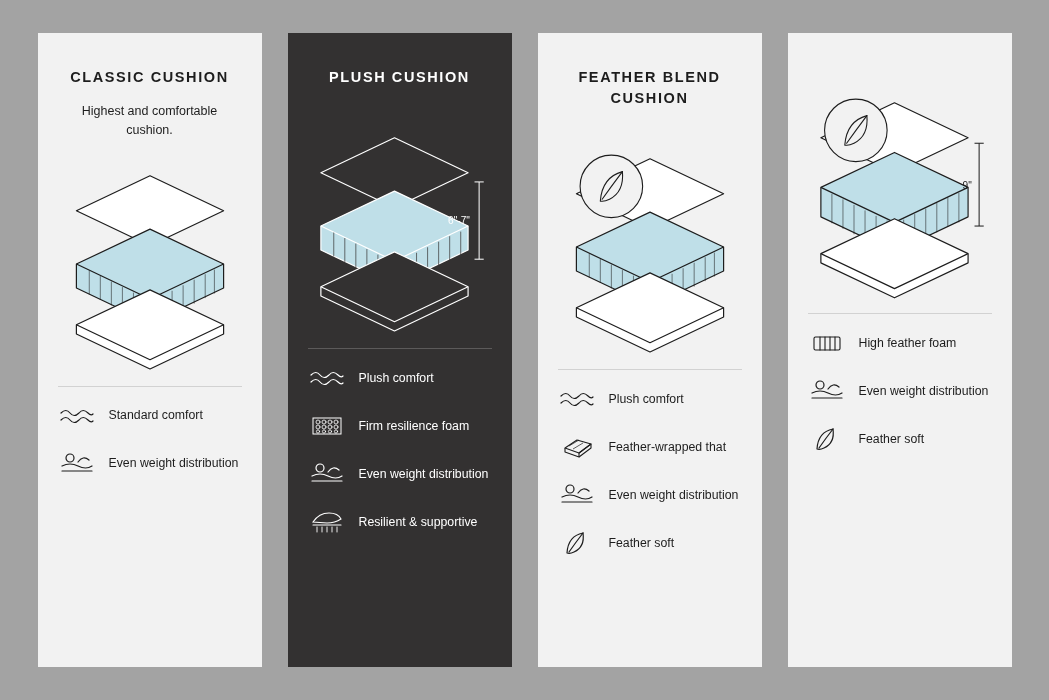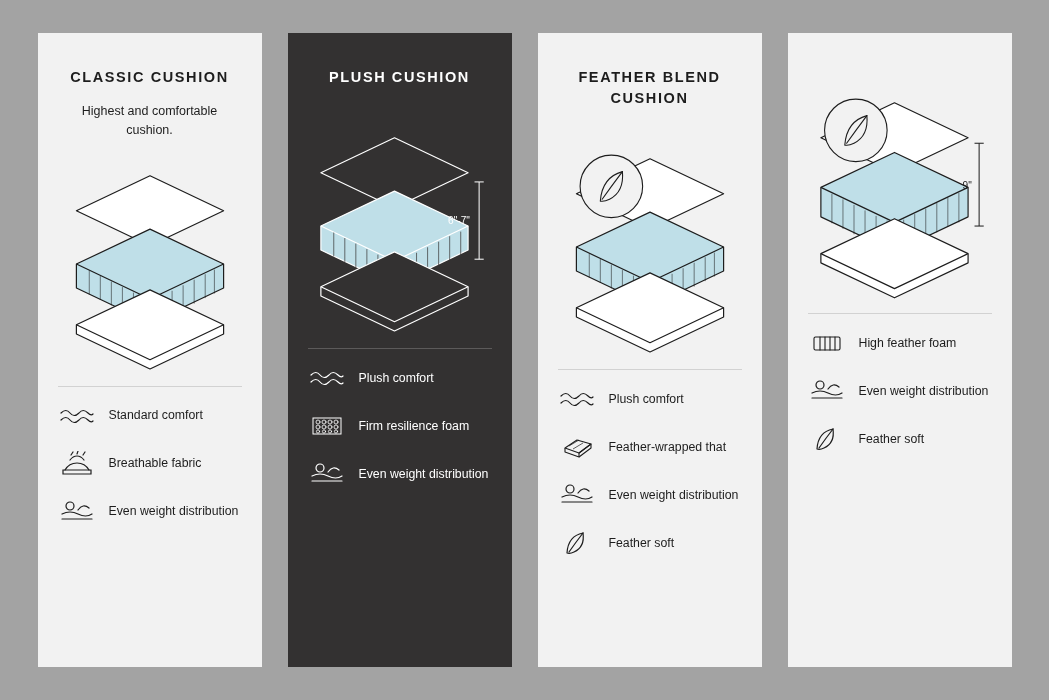--- a/index.html
+++ b/index.html
@@ -146,31 +146,20 @@
 
     <div class="features">
       <div class="feature">
         <span class="ficon">
           <svg width="36" height="22" viewBox="0 0 36 22" fill="none" stroke="#1d1d1d" stroke-width="1.2" stroke-linecap="round">
             <path d="M2 8 q5 -5 9 0 q4 5 9 0 q4 -5 9 0 q3 3 5 1"></path>
             <path d="M2 15 q5 -5 9 0 q4 5 9 0 q4 -5 9 0 q3 3 5 1"></path>
           </svg>
         </span>
         <span class="flabel">Standard comfort</span>
-      </div>
-      <div class="feature">
-        <span class="ficon">
-          <svg width="36" height="26" viewBox="0 0 36 26" fill="none" stroke="#1d1d1d" stroke-width="1.2" stroke-linecap="round">
-            <path d="M12 4 l2 -3 M18 3 l1 -3 M24 4 l2 -3"></path>
-            <path d="M11 9 q3 -4 7 -4 q4 0 7 4"></path>
-            <path d="M4 19 h28 v4 h-28 z"></path>
-            <path d="M6 19 q4 -7 12 -7 q8 0 12 7"></path>
-          </svg>
-        </span>
-        <span class="flabel">Breathable fabric</span>
       </div>
       <div class="feature">
         <span class="ficon">
           <svg width="36" height="26" viewBox="0 0 36 26" fill="none" stroke="#1d1d1d" stroke-width="1.2" stroke-linecap="round">
             <circle cx="11" cy="7" r="4"></circle>
             <path d="M19 11 q5 -7 11 -2"></path>
             <path d="M3 15 q8 -4 16 0 q8 4 14 0"></path>
             <path d="M3 20 h30"></path>
           </svg>
         </span>
@@ -254,20 +243,32 @@
         <span class="ficon">
           <svg width="36" height="26" viewBox="0 0 36 26" fill="none" stroke="#ffffff" stroke-width="1.2" stroke-linecap="round">
             <circle cx="11" cy="7" r="4"></circle>
             <path d="M19 11 q5 -7 11 -2"></path>
             <path d="M3 15 q8 -4 16 0 q8 4 14 0"></path>
             <path d="M3 20 h30"></path>
           </svg>
         </span>
         <span class="flabel">Even weight distribution</span>
       </div>
+      <div class="feature">
+        <span class="ficon">
+          <svg width="36" height="26" viewBox="0 0 36 26" fill="none" stroke="#ffffff" stroke-width="1.1" stroke-linecap="round">
+            <path d="M4 13 q6 -9 16 -9 q9 0 12 6 q-6 4 -14 4 z"></path>
+            <path d="M4 16 h28"></path>
+            <g stroke-width="0.9">
+              <path d="M8 18 v5 M13 18 v5 M18 18 v5 M23 18 v5 M28 18 v5"></path>
+            </g>
+          </svg>
+        </span>
+        <span class="flabel">Resilient &amp; supportive</span>
+      </div>
     </div>
     <div class="spacer"></div>
   </div>
 
   <div class="panel light">
     <div class="panel-title">FEATHER BLEND CUSHION</div>
 
     <div class="art">
       <svg width="200" height="230" viewBox="0 0 200 230">
         <g fill="none" stroke="#1d1d1d" stroke-width="1.3" stroke-linejoin="round">

